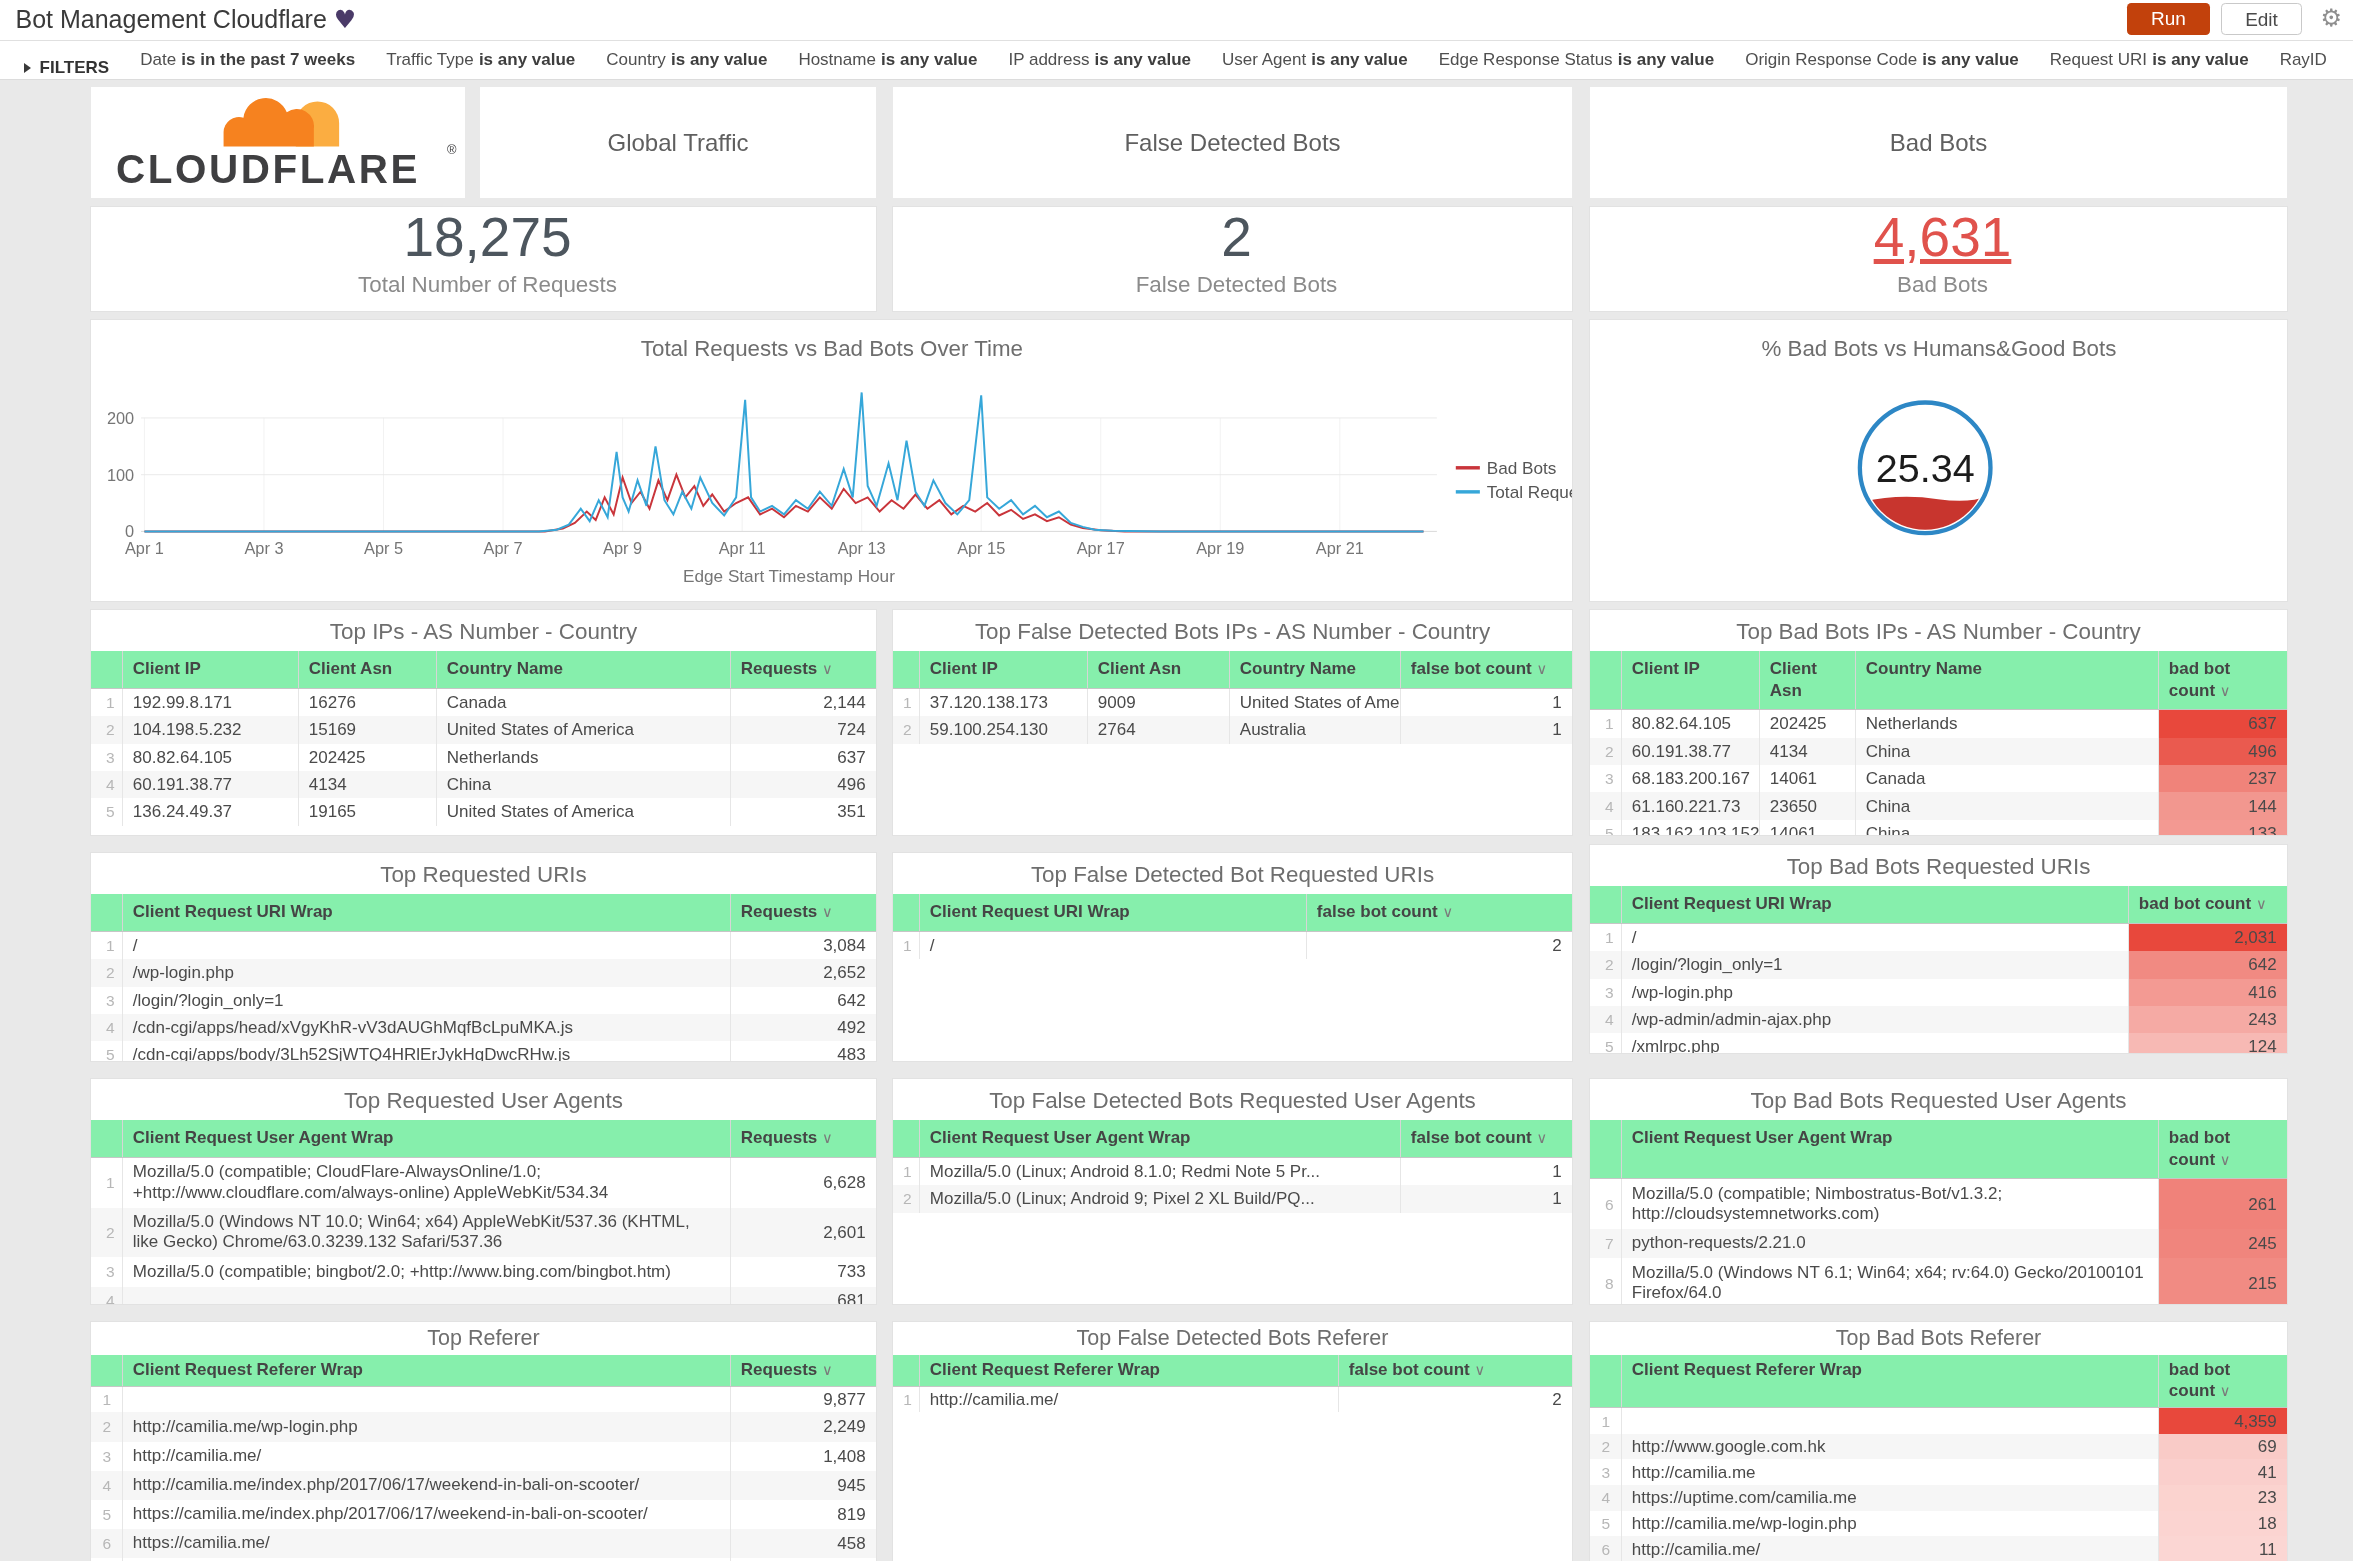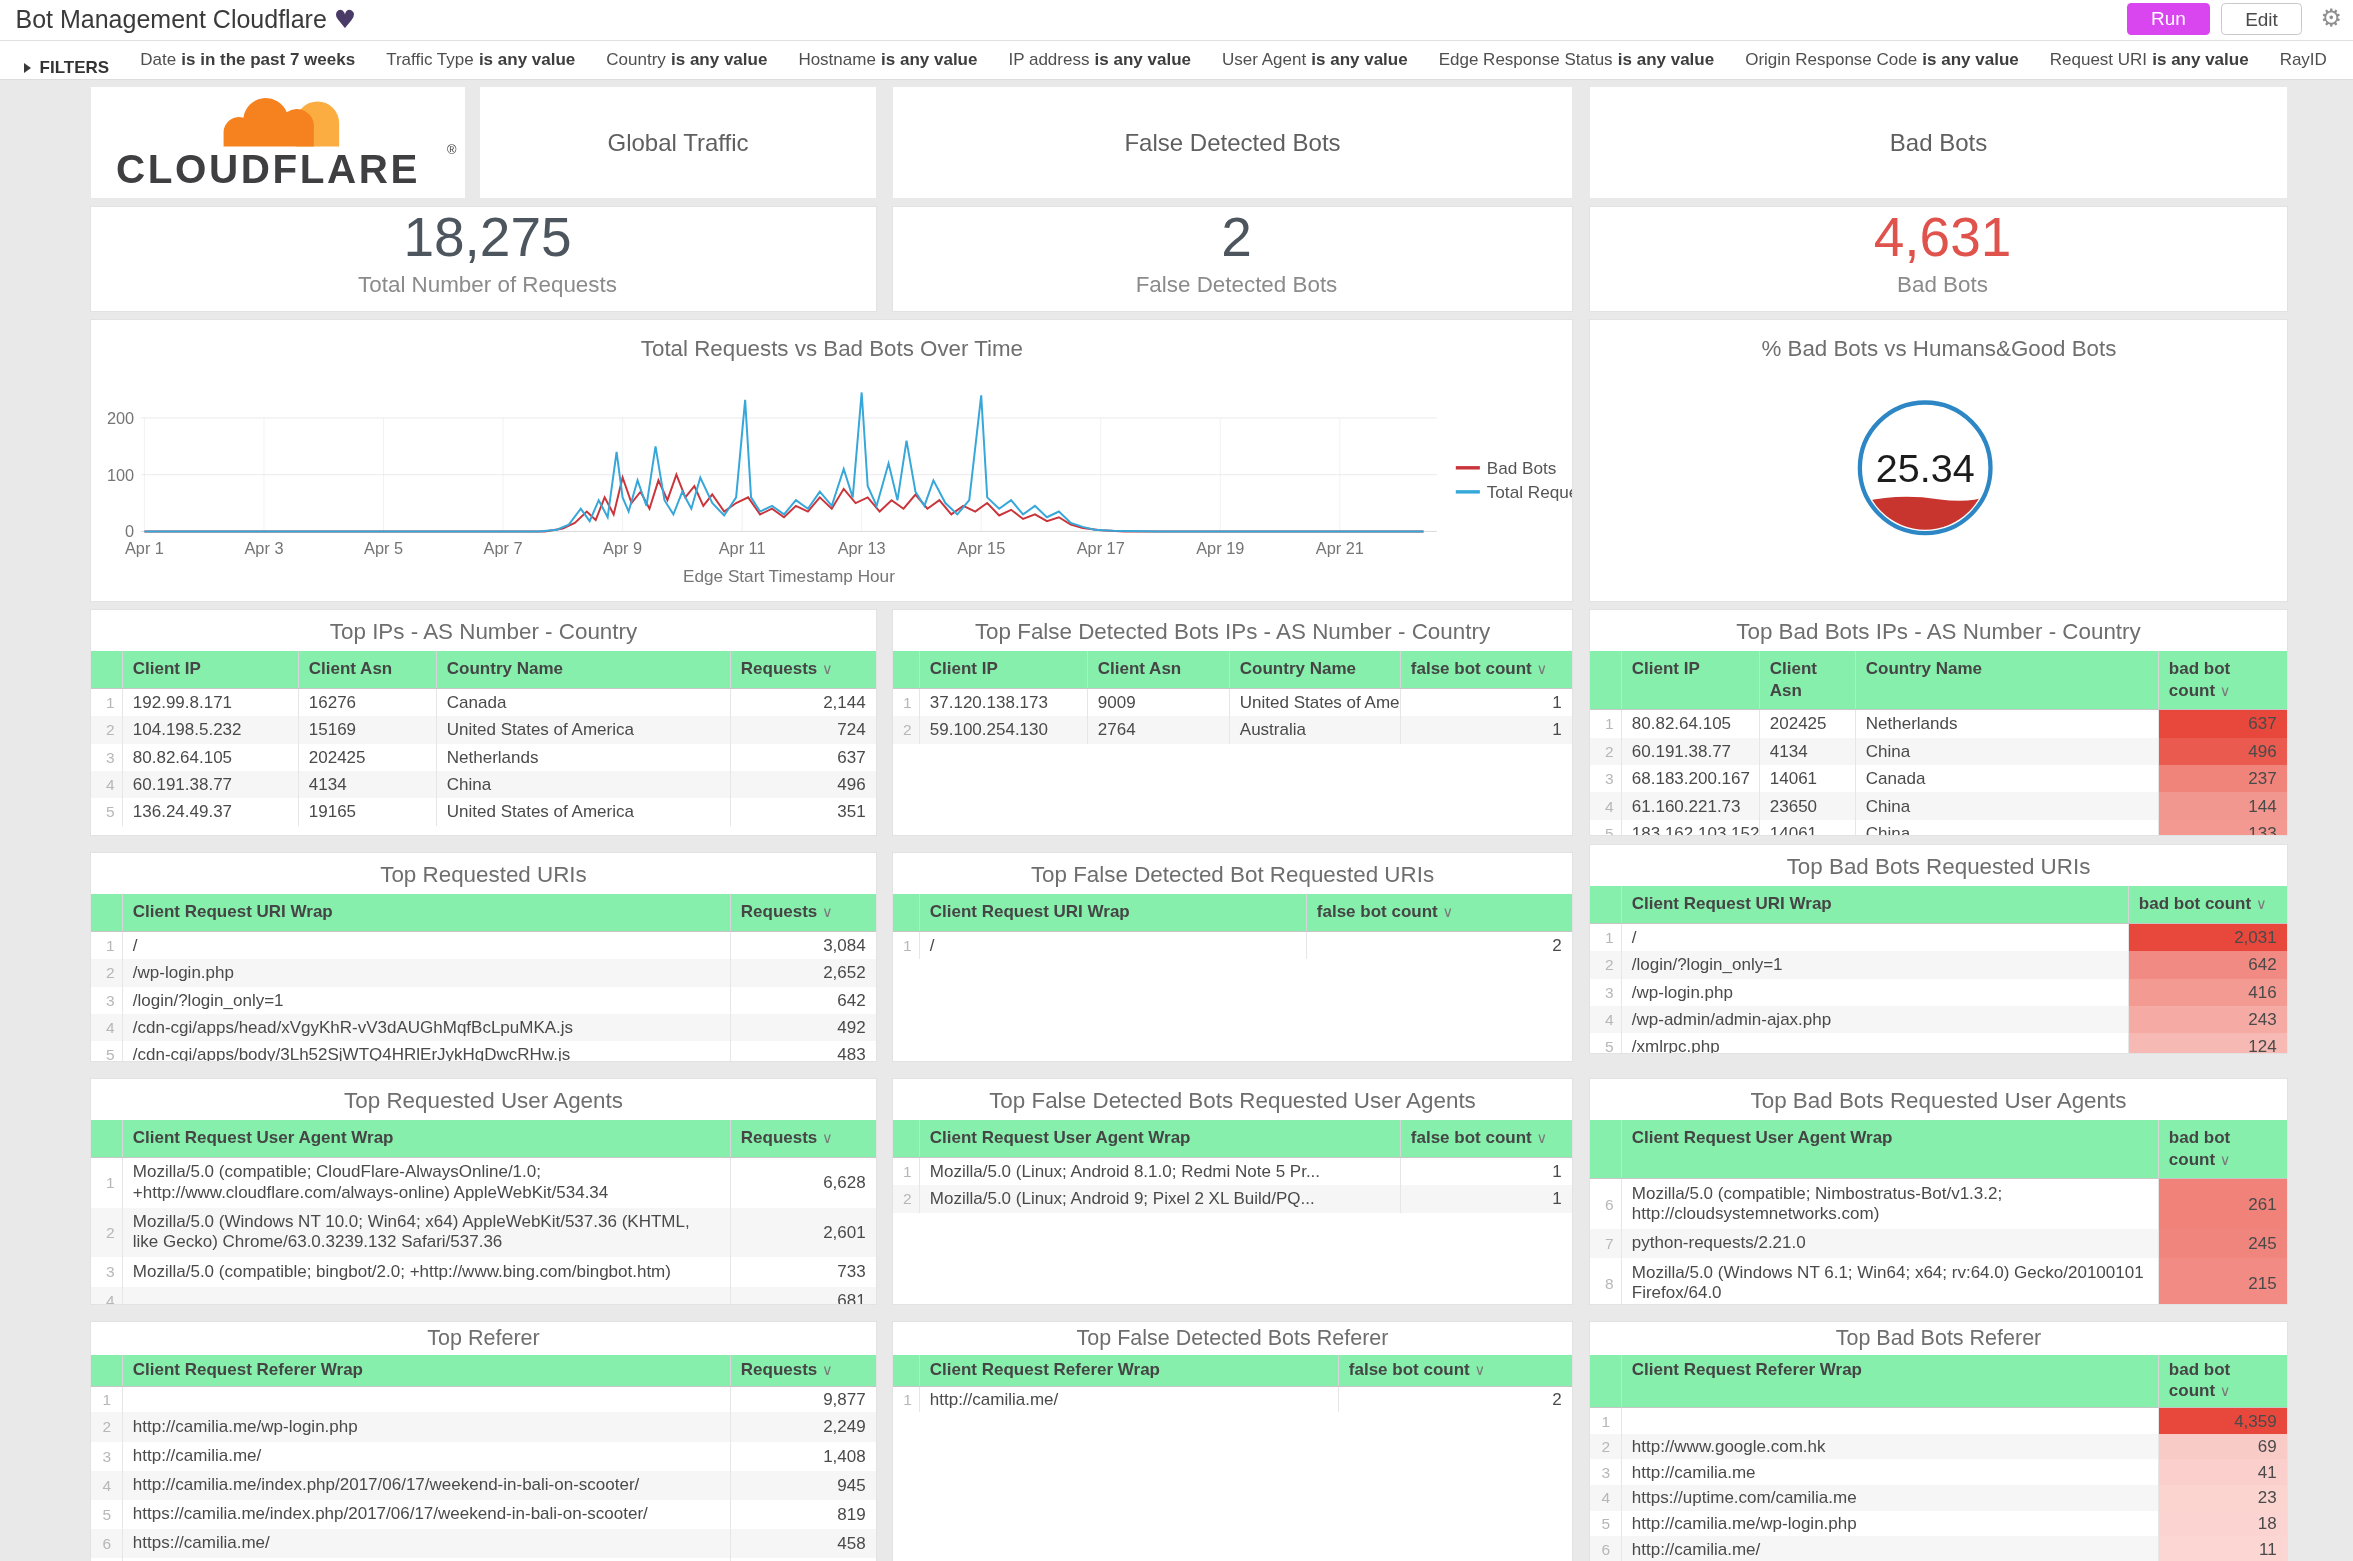--- a/index.html
+++ b/index.html
@@ -3,21 +3,21 @@
 <meta charset="utf-8">
 <style>
   html,body{margin:0;padding:0;background:#e9e9e9;font-family:"Liberation Sans","DejaVu Sans",sans-serif;}
   #app{position:relative;width:2354px;height:1561px;overflow:hidden;background:#e9e9e9;}
 
   
   .topbar{position:absolute;left:0;top:0;width:2354px;height:40px;background:#fff;border-bottom:0.9px solid #e0e0e0;z-index:5;}
   .page-title{position:absolute;left:15.5px;top:5.2px;font-size:25px;color:#3a3a3a;white-space:nowrap;}
   .heart{color:#4a3a68;margin-left:6.9px;font-family:"DejaVu Sans",sans-serif;}
   .btn{position:absolute;top:3.4px;height:32px;border-radius:4.3px;font-size:19px;line-height:32px;text-align:center;box-sizing:border-box;cursor:pointer;}
-  .btn-run{right:144px;width:83px;background:#d946ef;color:#fff;}
+  .btn-run{right:144px;width:83px;background:#c2410c;color:#fff;}
   .btn-edit{right:52px;width:81px;background:#fff;color:#4a4a4a;border:0.9px solid #c9c9c9;}
   .gear{position:absolute;right:12px;top:4.3px;font-size:24px;color:#8f8f8f;font-family:"DejaVu Sans",sans-serif;cursor:pointer;}
 
   
   .filterbar{position:absolute;left:0;top:40px;width:2354px;height:40px;background:#fff;border-bottom:0.9px solid #dcdcdc;display:flex;align-items:center;padding-left:24px;box-sizing:border-box;gap:31px;overflow:hidden;white-space:nowrap;z-index:4;}
   .filters-toggle{display:flex;align-items:center;gap:8.6px;font-size:17px;font-weight:bold;color:#333;flex:none;cursor:pointer;margin-top:16px;}
   .tri{width:0;height:0;border-left:7.7px solid #3a3a3a;border-top:5.2px solid transparent;border-bottom:5.2px solid transparent;display:inline-block;}
   .fitem{font-size:17px;color:#4f4f4f;flex:none;cursor:pointer;}
   .fitem b{font-weight:bold;color:#3e3e3e;margin-left:5.2px;}
 
@@ -106,21 +106,21 @@
     </div>
   </div>
   <div class="tile" style="left:892px;top:206px;width:681px;height:106px;">
     <div class="numtile">
       <div class="bigval" style="color: rgb(77, 86, 94);">2</div>
       <div class="biglabel">False Detected Bots</div>
     </div>
   </div>
   <div class="tile" style="left:1589px;top:206px;width:699px;height:106px;">
     <div class="numtile">
-      <div class="bigval" style="color: rgb(224, 82, 76);">4,631</div>
+      <div class="bigval" style="color: rgb(224, 82, 76); text-decoration: underline;">4,631</div>
       <div class="biglabel">Bad Bots</div>
     </div>
   </div>
 
   <div class="tile" style="left:90px;top:319px;width:1483px;height:283px;" id="chart-tile"><svg width="1481" height="281" viewBox="0 0 1723 327">
         <text x="862" y="42" text-anchor="middle" font-size="26" fill="#6e6e6e">Total Requests vs Bad Bots Over Time</text>
         <line x1="62" y1="114" x2="62" y2="246" stroke="#f0f0f0" stroke-width="1"></line>
         <line x1="201.1" y1="114" x2="201.1" y2="246" stroke="#f0f0f0" stroke-width="1"></line>
         <line x1="340.2" y1="114" x2="340.2" y2="246" stroke="#f0f0f0" stroke-width="1"></line>
         <line x1="479.29999999999995" y1="114" x2="479.29999999999995" y2="246" stroke="#f0f0f0" stroke-width="1"></line>

